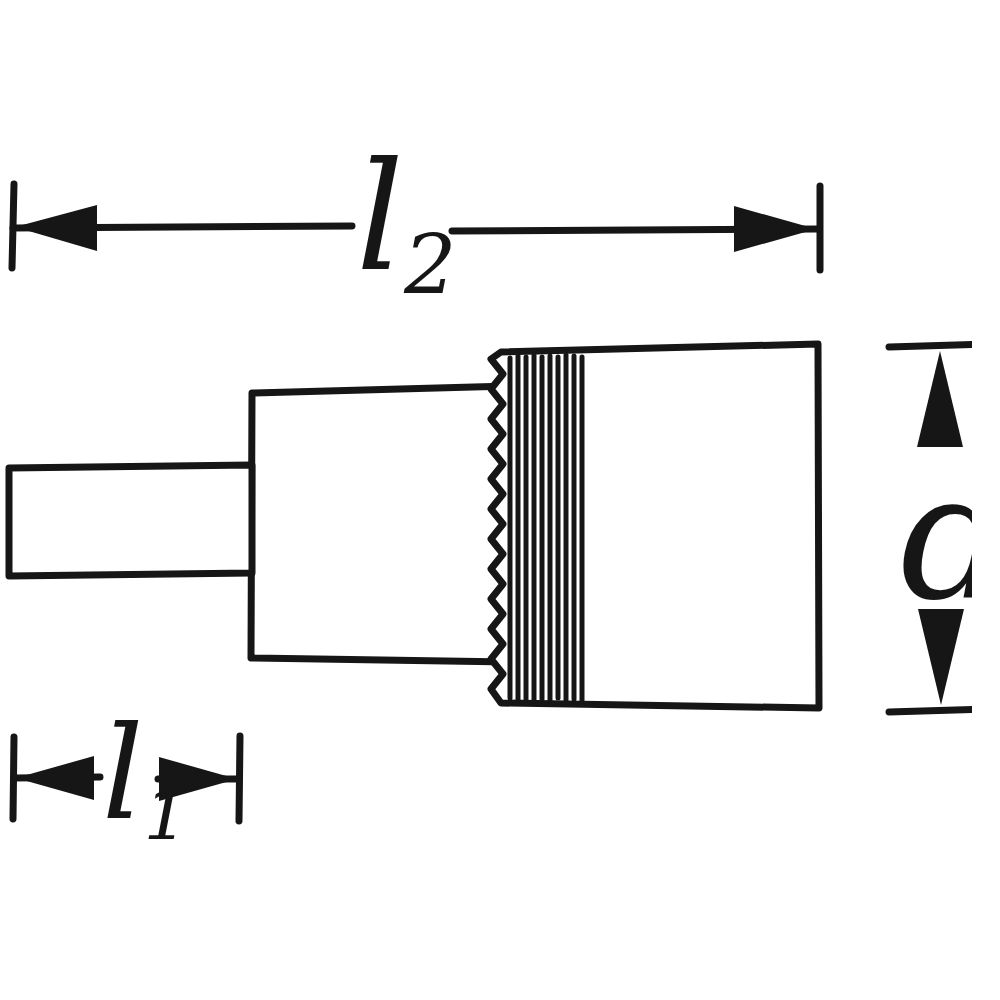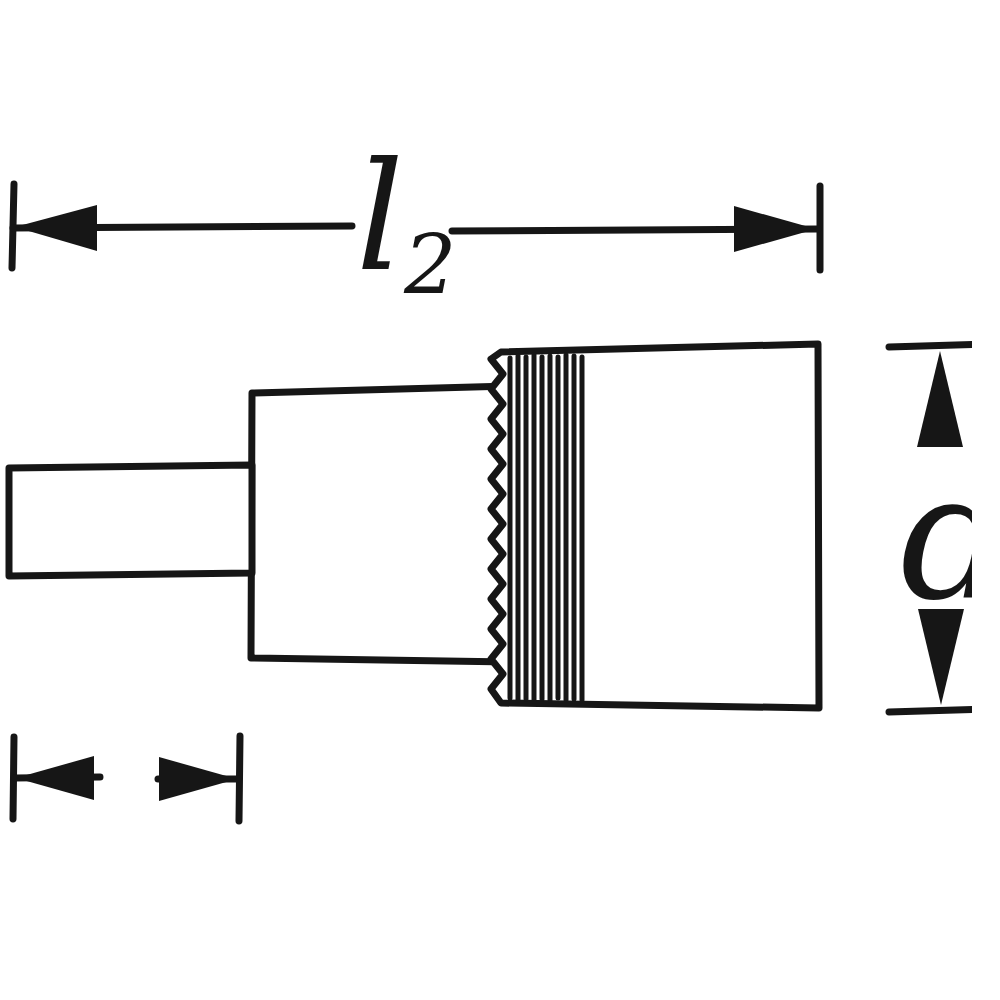--- a/index.html
+++ b/index.html
@@ -85,14 +85,17 @@
   </svg>
 
   <div class="dim-label" style="left:356px; top:142px; font-size:150px;">
     <span>l</span><span class="sub">2</span>
   </div>
 
   <div class="dim-label" style="left:900px; top:450px; font-size:175px;">
     <span>d</span>
   </div>
 
+  <div class="dim-label" style="left:102px; top:708px; font-size:130px;">
+    <span>l</span><span class="sub">1</span>
+  </div>
 
 </div>
 
 </body></html>

